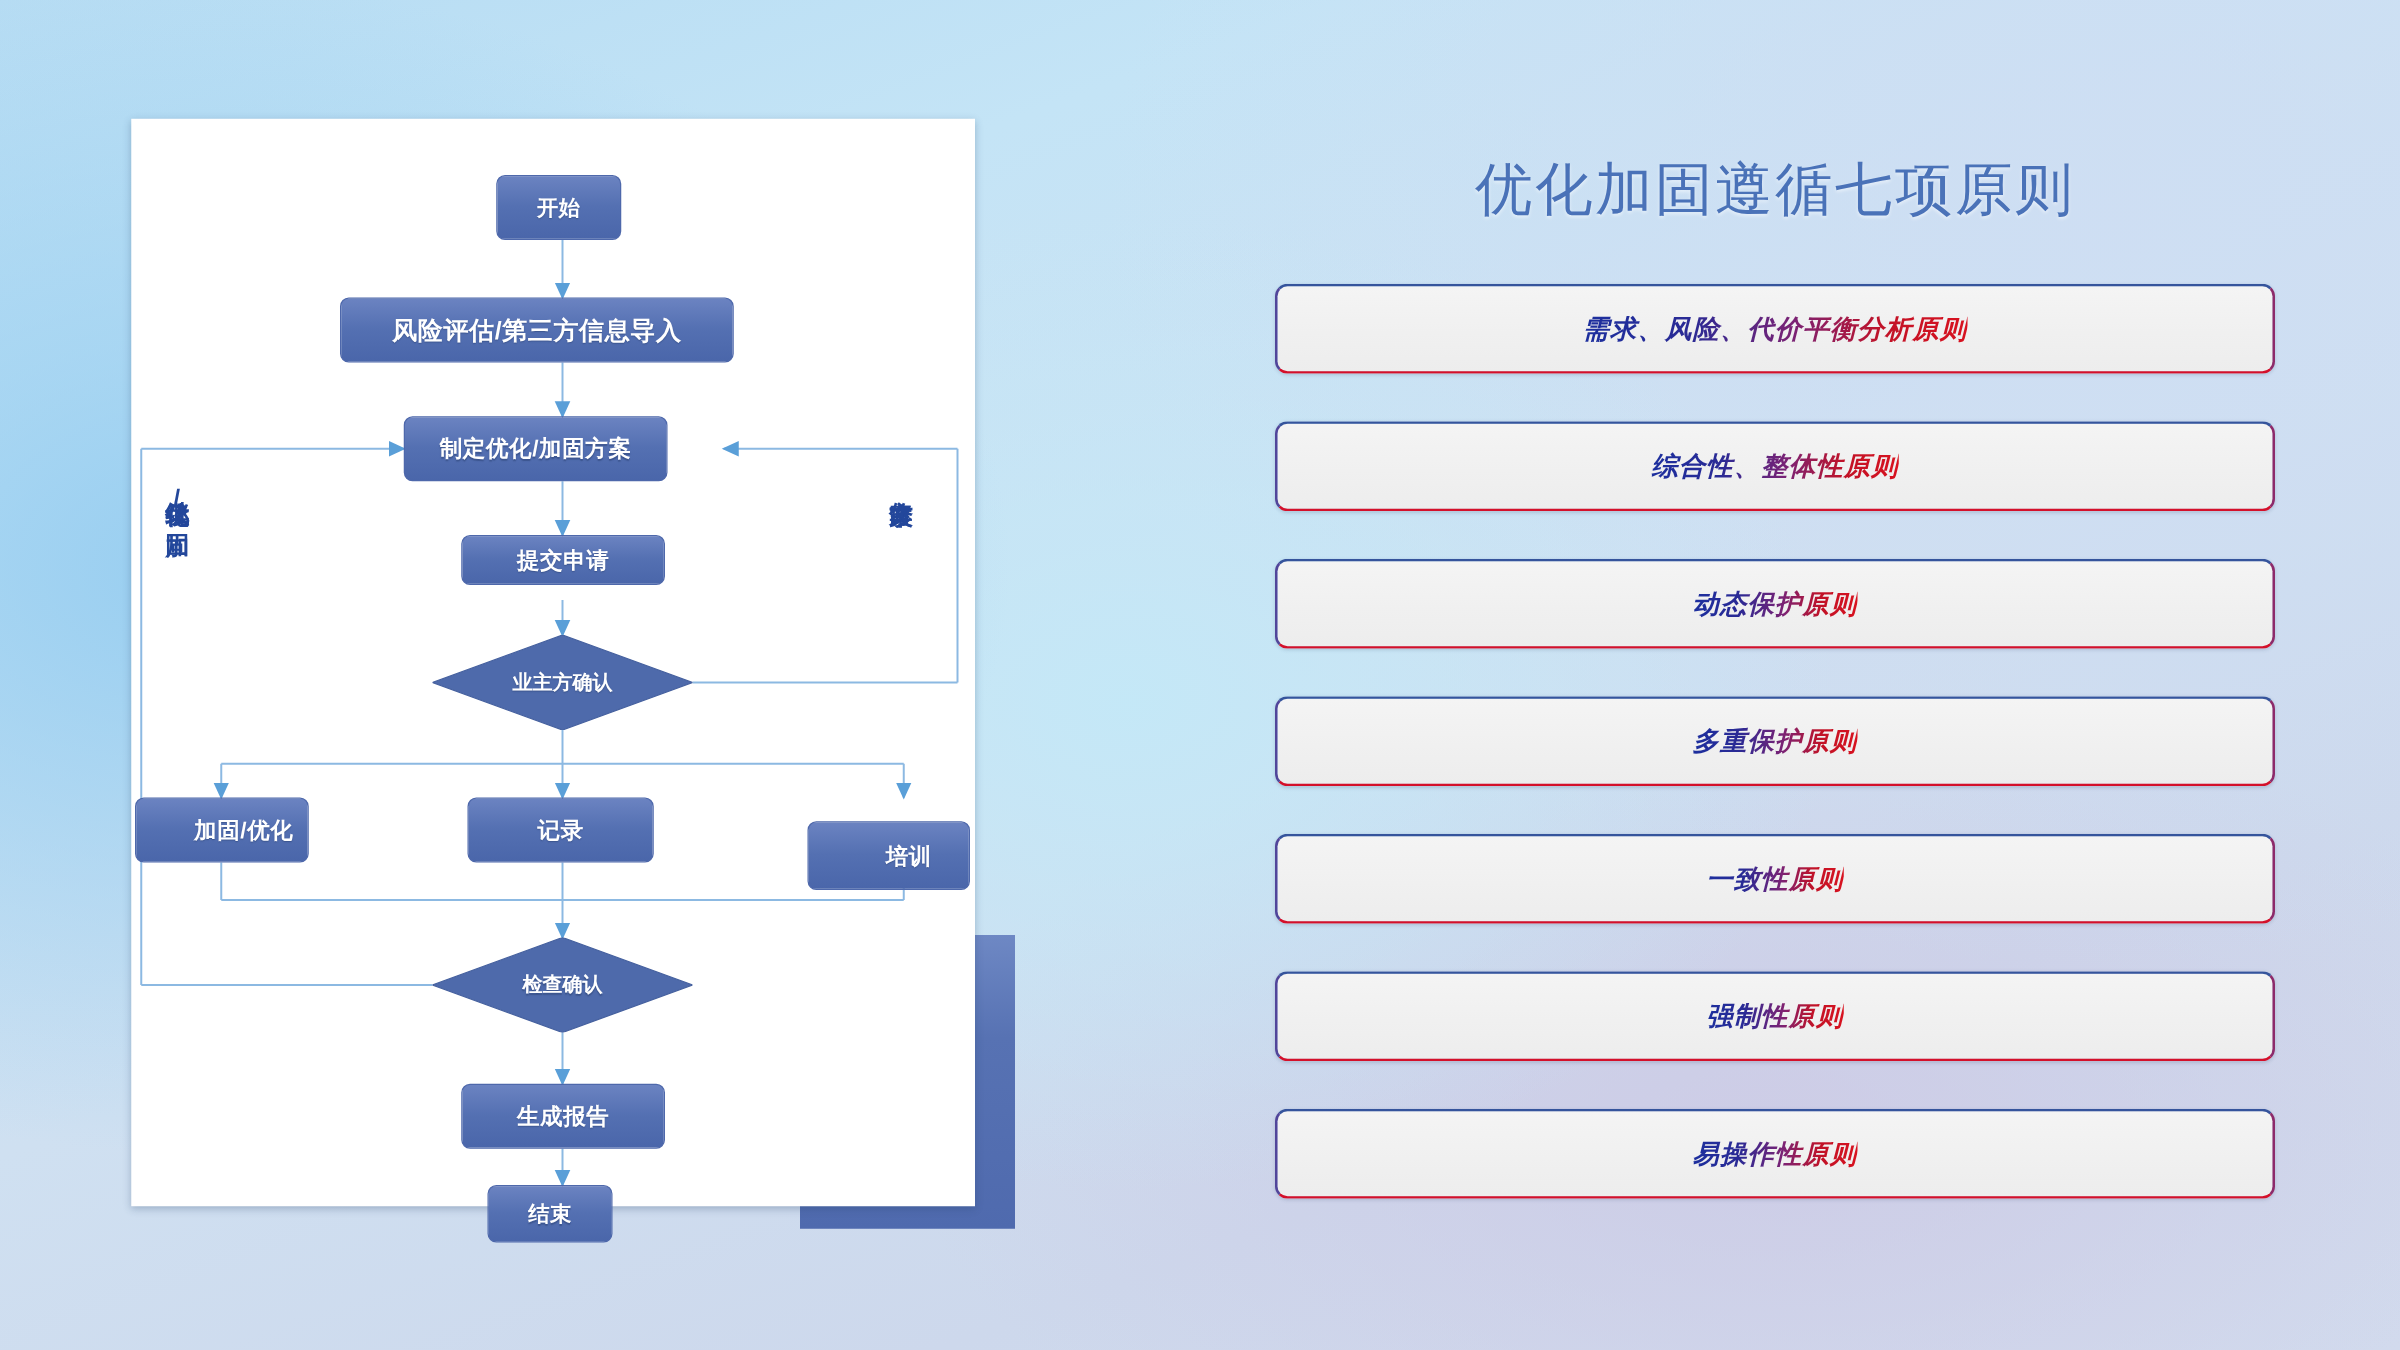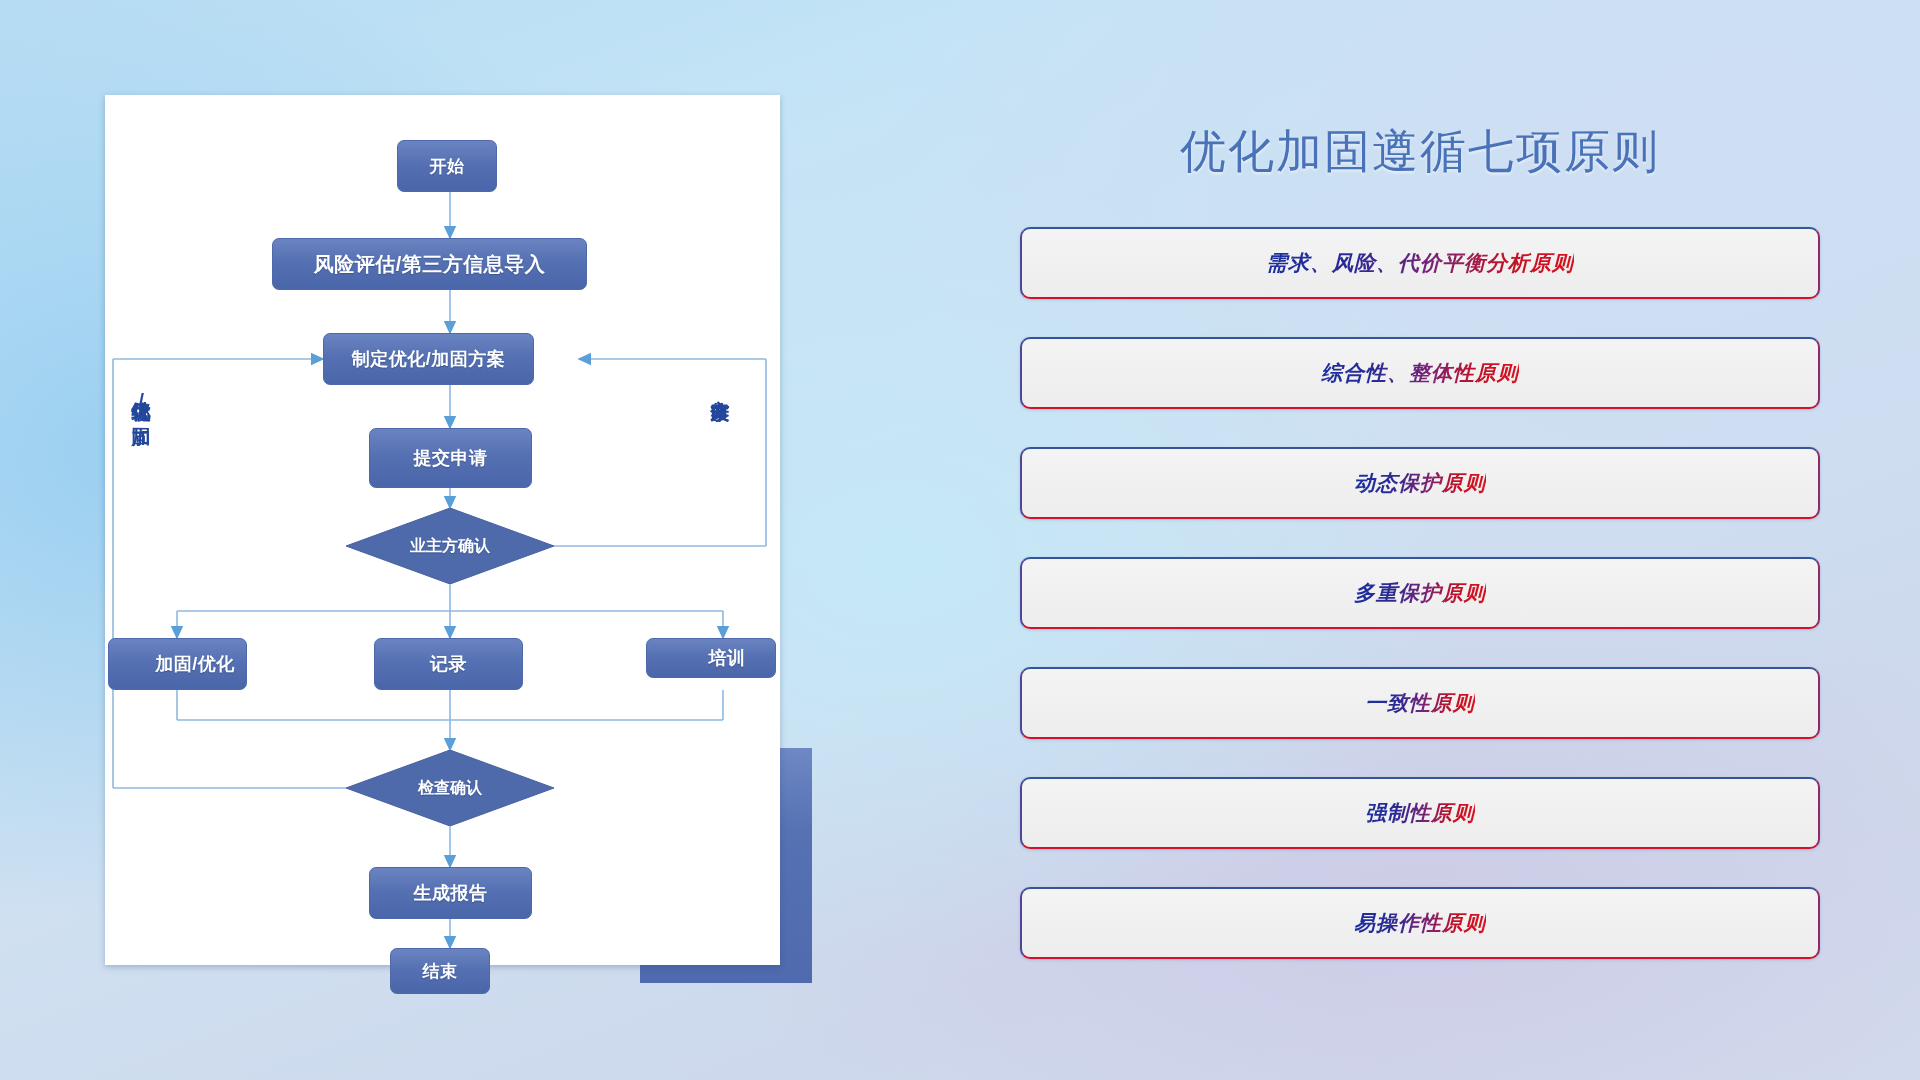--- a/index.html
+++ b/index.html
@@ -160,40 +160,40 @@
     </div>
 
     <div class="node" style="left:167px; top:143px; width:315px; height:52px; font-size:20px;">
       <span>风险评估/第三方信息导入</span>
     </div>
 
     <div class="node" style="left:218px; top:238px; width:211px; height:52px; font-size:18px;">
       <span>制定优化/加固方案</span>
     </div>
 
-    <div class="node" style="left:264px; top:333px; width:163px; height:60px; font-size:18px;justify-content:center;">
+    <div class="node" style="left:264px; top:333px; width:163px; height:40px; font-size:18px;justify-content:center;">
       <span>提交申请</span>
     </div>
 
     <div class="diamond-wrap" style="left:241px; top:413px; width:208px; height:76px;">
       <svg width="208" height="76" viewBox="0 0 208 76">
         <polygon points="104,0 208,38 104,76 0,38" fill="#4e6aab" stroke="#46619f" stroke-width="1"></polygon>
       </svg>
       <div class="diamond-label">业主方确认</div>
     </div>
 
     <div class="node" style="left:3px; top:543px; width:139px; height:52px; font-size:18px;padding-left:35px;">
       <span>加固/优化</span>
     </div>
 
     <div class="node" style="left:269px; top:543px; width:149px; height:52px; font-size:18px;">
       <span>记录</span>
     </div>
 
-    <div class="node" style="left:541px; top:543px; width:130px; height:40px; font-size:18px;padding-left:32px;">
+    <div class="node" style="left:541px; top:562px; width:130px; height:55px; font-size:18px;padding-left:32px;">
       <span>培训</span>
     </div>
 
     <div class="diamond-wrap" style="left:241px; top:655px; width:208px; height:76px;">
       <svg width="208" height="76" viewBox="0 0 208 76">
         <polygon points="104,0 208,38 104,76 0,38" fill="#4e6aab" stroke="#46619f" stroke-width="1"></polygon>
       </svg>
       <div class="diamond-label">检查确认</div>
     </div>
 

